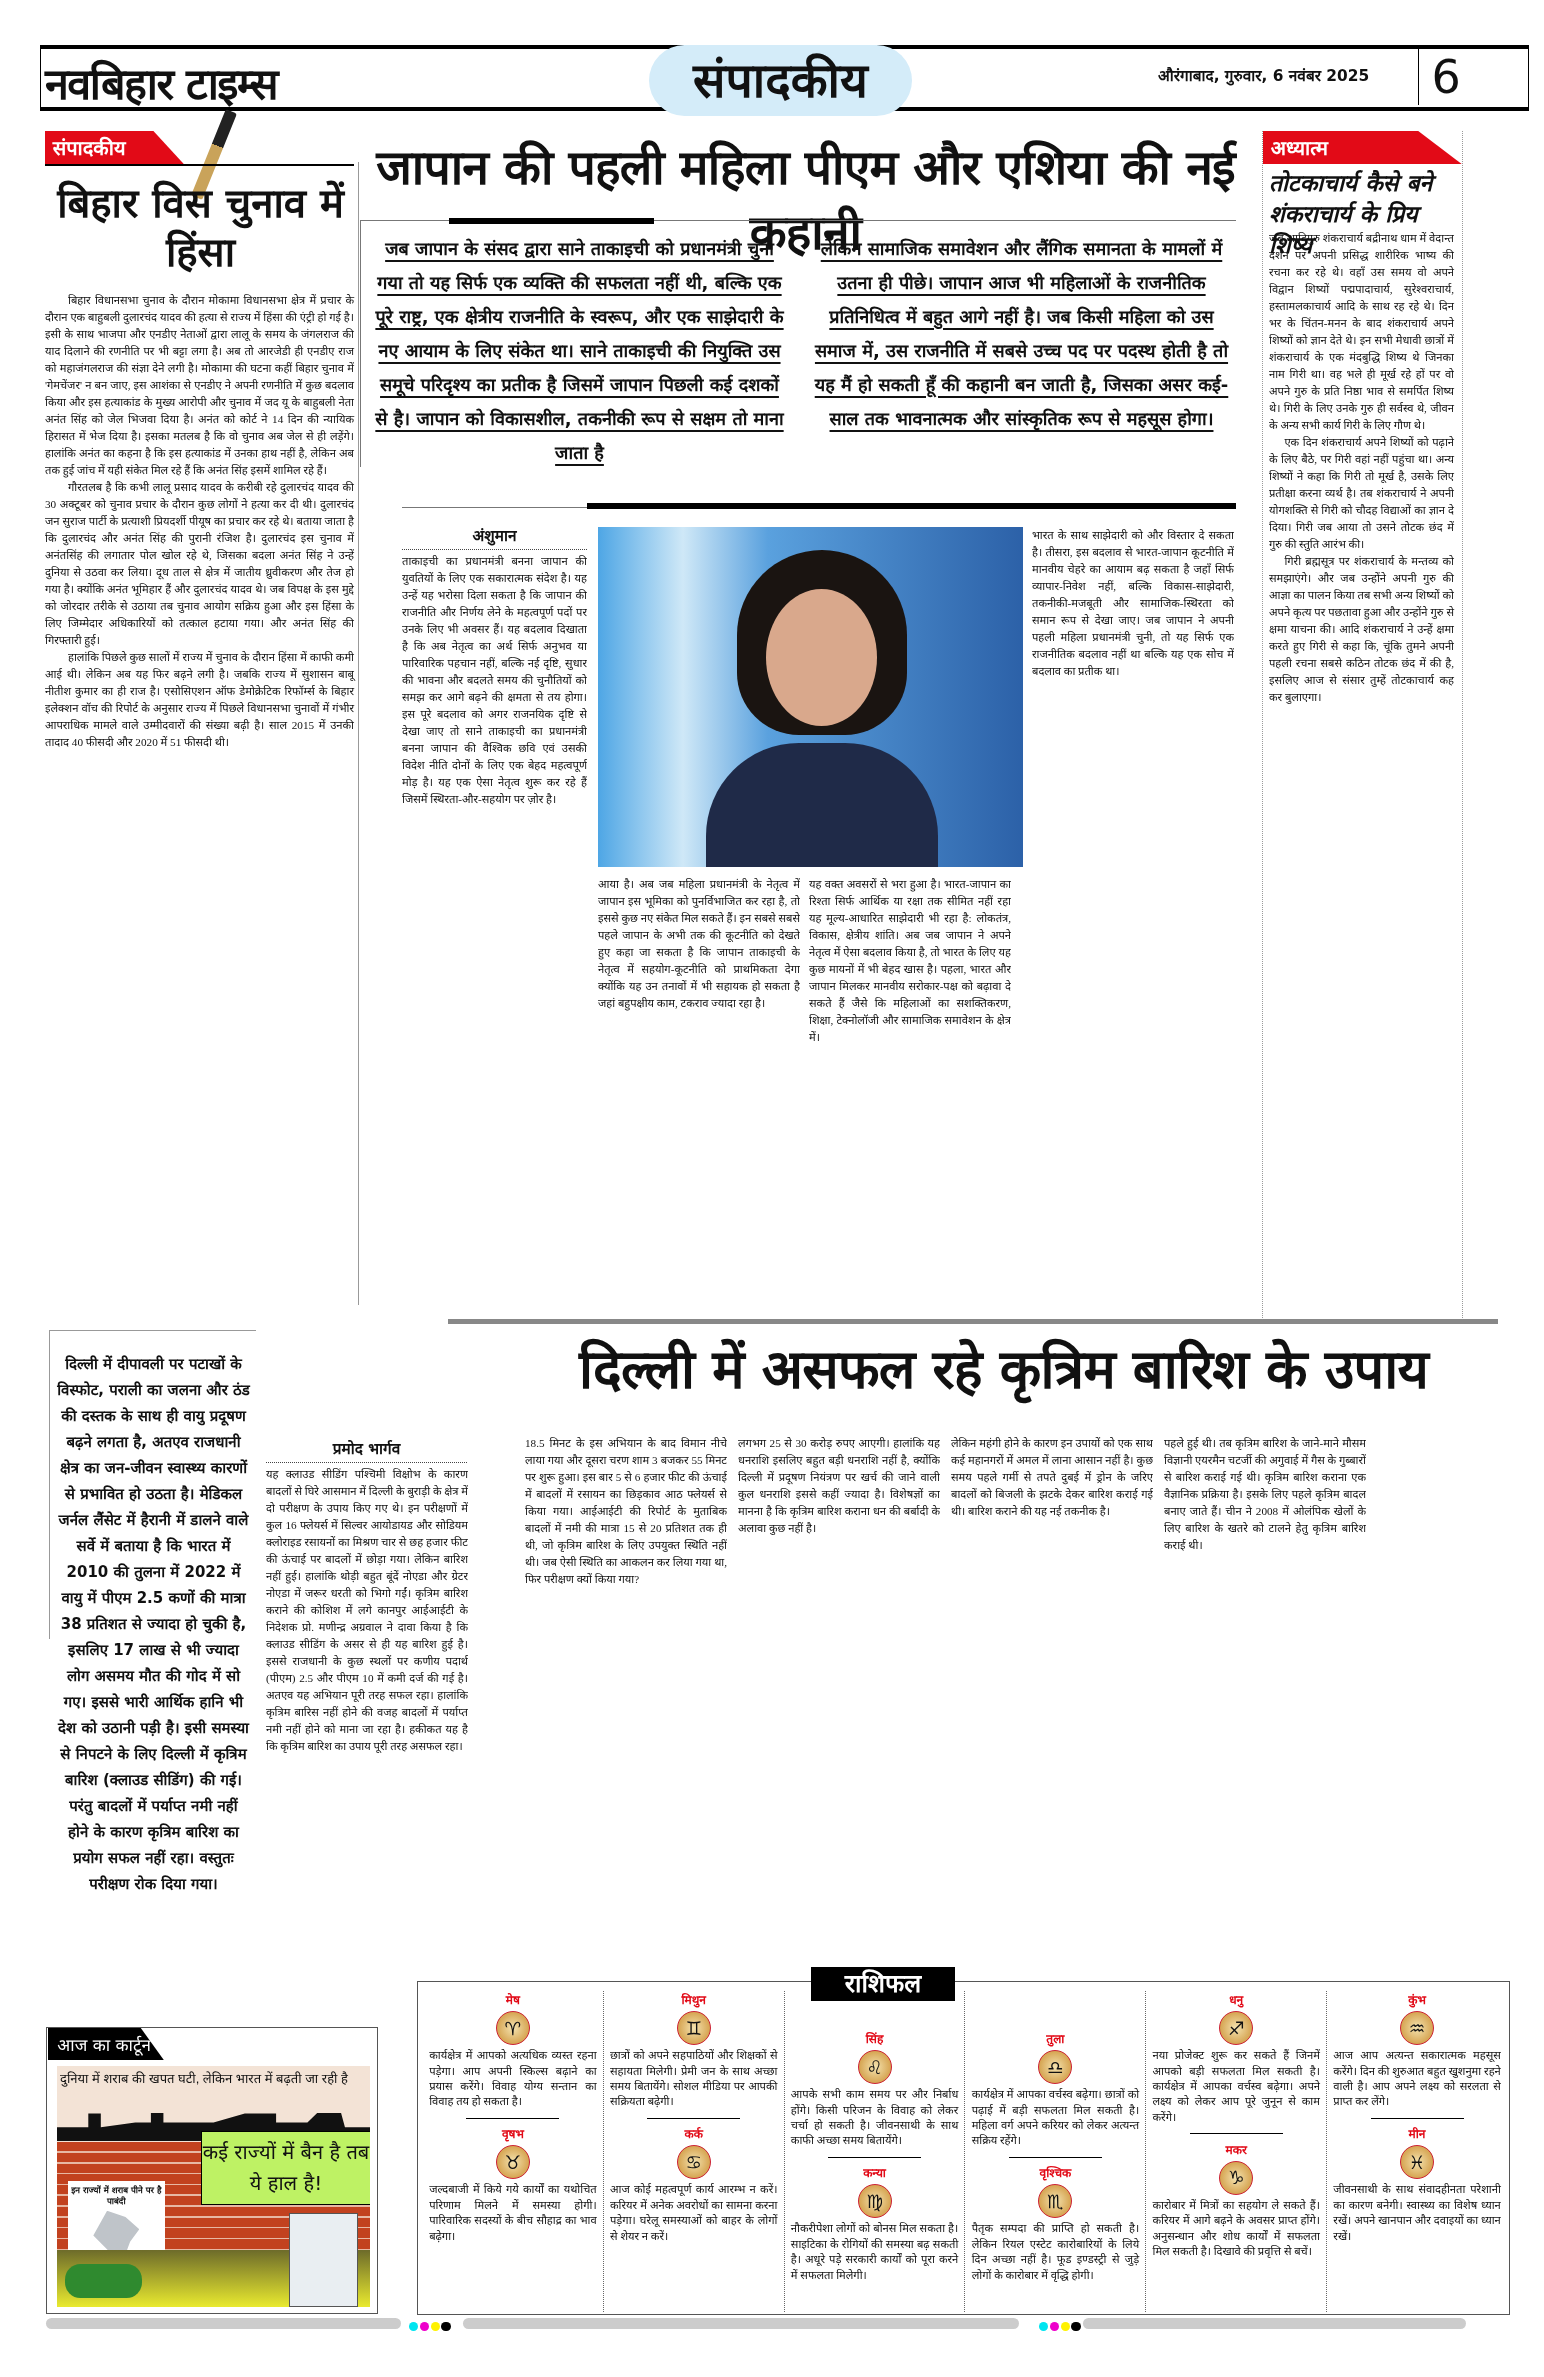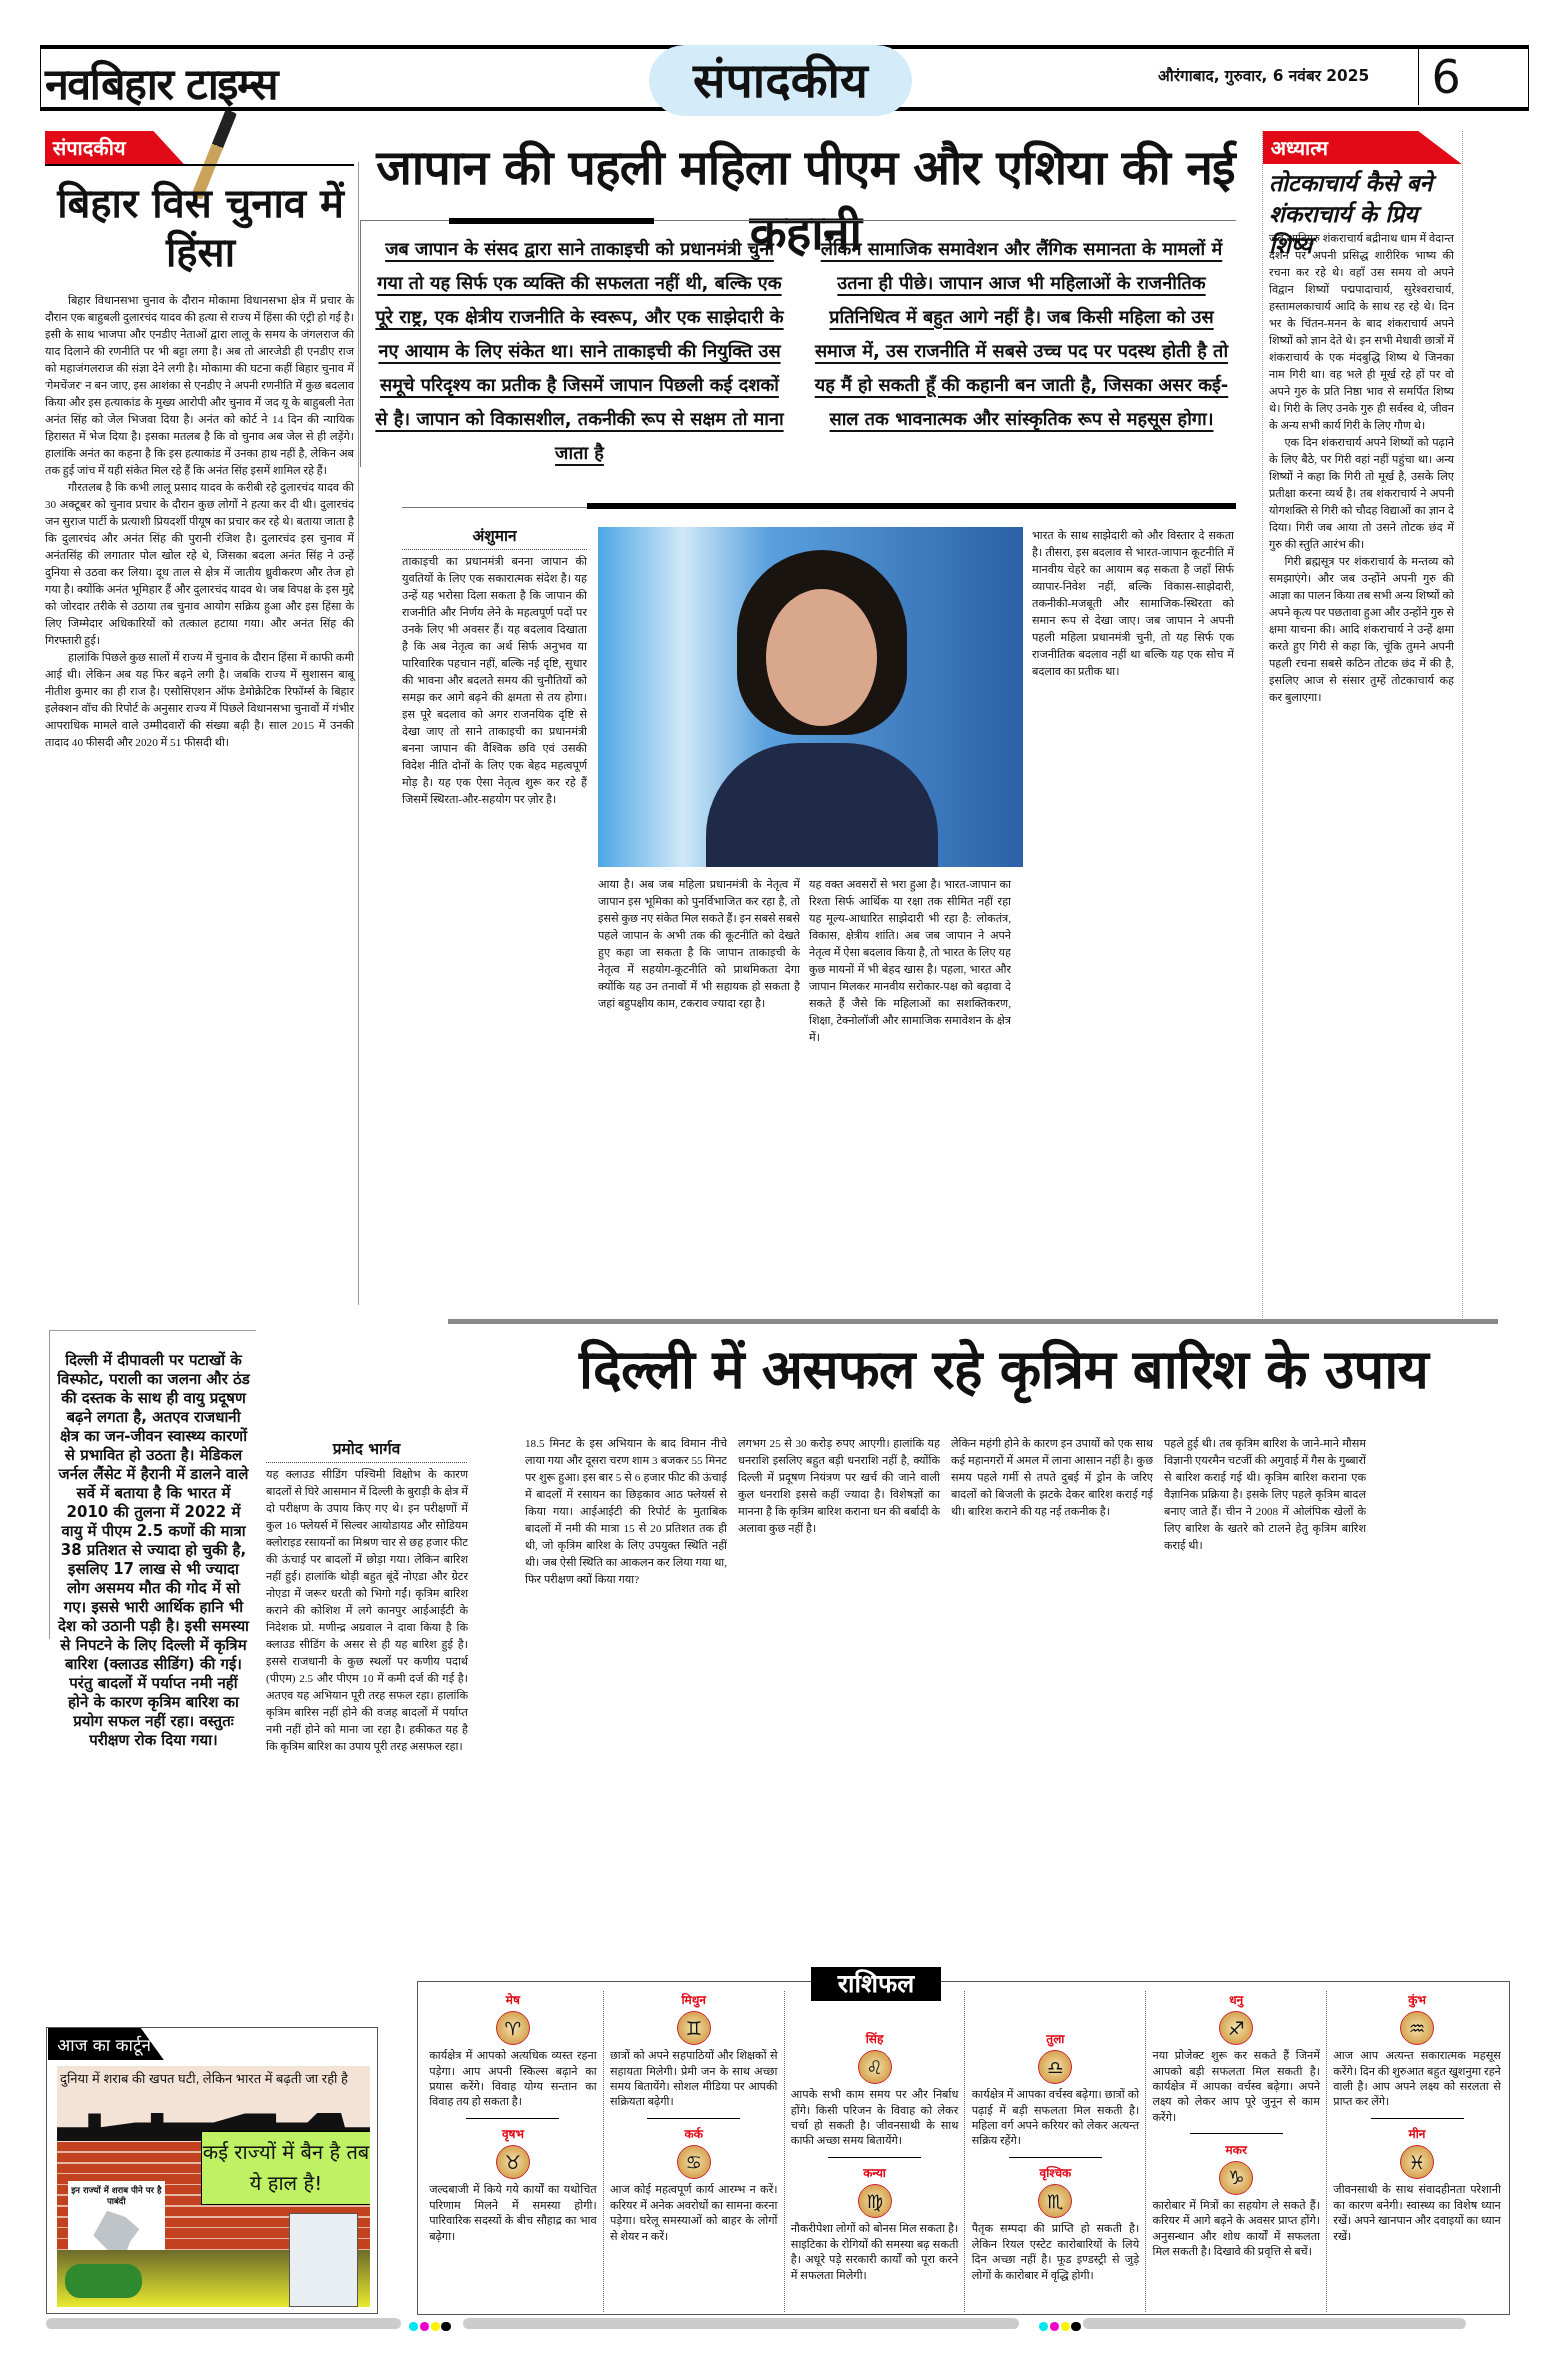--- a/index.html
+++ b/index.html
@@ -18,27 +18,27 @@
   .body-text { font-size: 11.2px; line-height: 17px; text-align: justify; font-family: "Liberation Serif", serif; }
   .main-head { left: 369px; top: 133px; width: 873px; text-align: center; font-size: 48px; font-weight: bold; letter-spacing: -0.8px; }
   .pull { border-top: 1.5px solid #777; border-left: 1.5px solid #777; }
   .pull-col { font-size: 18px; font-weight: bold; line-height: 34px; text-align: center; text-decoration: underline; text-decoration-thickness: 2.3px; text-underline-offset: 4.6px; }
   .byline { font-size: 15.4px; font-weight: bold; text-align: center; border-bottom: 1.5px dotted #444; padding-bottom: 3.1px; }
   .photo { background: linear-gradient(90deg, #4ea6e5 0%, #cfe8f7 20%, #5aa1de 40%, #2c61a8 100%); overflow: hidden; }
   .right-box { border-left: 1.5px dotted #999; border-right: 1.5px dotted #999; }
   .h-right { font-size: 23px; font-weight: bold; line-height: 31px; font-style: italic; }
   .delhi-head { left: 494px; top: 1330px; width: 1019px; text-align: center; font-size: 54px; font-weight: bold; letter-spacing: -0.8px; }
   .quote-box { left: 49px; top: 1330px; width: 207px; height: 309px; border-top: 1.5px solid #999; border-left: 1.5px solid #999; }
-  .quote-text { font-size: 15px; font-weight: bold; line-height: 19px; text-align: center; }
+  .quote-text { font-size: 15px; font-weight: bold; line-height: 26px; text-align: center; }
   .divider-bar { height: 10.8px; background: #ccc; border-radius: 6.2px; }
   .cmyk span { display: inline-block; width: 9.3px; height: 9.3px; border-radius: 50%; margin-right: 1.5px; }
   .cartoon-box { left: 46px; top: 2027px; width: 332px; height: 287px; border: 1.5px solid #555; }
   .cartoon-tag { background: #000; color: #fff; font-weight: normal; font-size: 17px; padding: 4.6px 9.3px; clip-path: polygon(0 0, 80% 0, 100% 100%, 0 100%); }
   .rashi-box { left: 417px; top: 1981px; width: 1093px; height: 334px; border: 1.5px solid #555; }
-  .rashi-title { left: 811px; top: 1967px; width: 130px; height: 34px; background: #000; color: #fff; font-size: 25px; font-weight: bold; text-align: center; line-height: 34px; }
+  .rashi-title { left: 811px; top: 1967px; width: 144px; height: 34px; background: #000; color: #fff; font-size: 25px; font-weight: bold; text-align: center; line-height: 34px; }
   .rashi-col { border-right: 0.8px dotted #666; padding: 0 6.2px; }
   .rashi-name { color: #e20a17; font-weight: bold; font-size: 12px; text-align: center; }
   .rashi-icon { width: 34px; height: 34px; border-radius: 50%; border: 1.5px solid #c23; margin: 3.1px auto; display: flex; align-items: center; justify-content: center; font-size: 18.5px; background: radial-gradient(#f4e3b0, #c98a2a); }
   .rashi-text { font-size: 11.2px; line-height: 15.4px; text-align: justify; font-family: "Liberation Serif", serif; }
   .rashi-sep { width: 93px; height: 1.5px; background: #000; margin: 7.7px auto 6.2px; }
   .col-sep { border-left: 0.8px solid #999; }
 </style>
 </head>
 <body>
 

